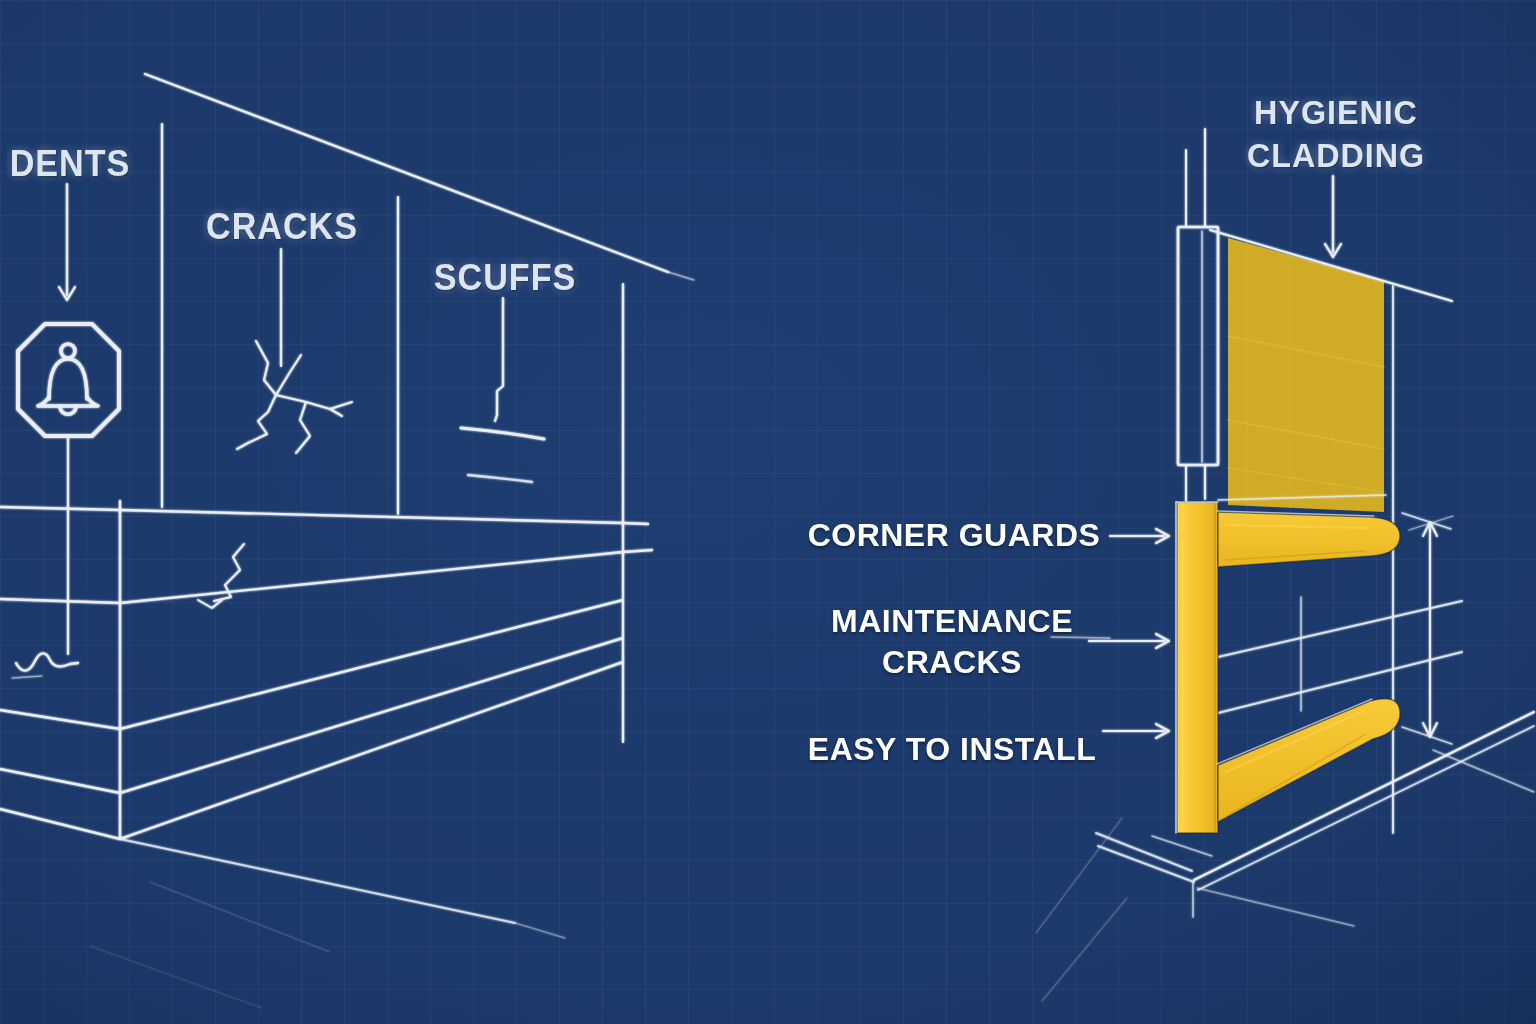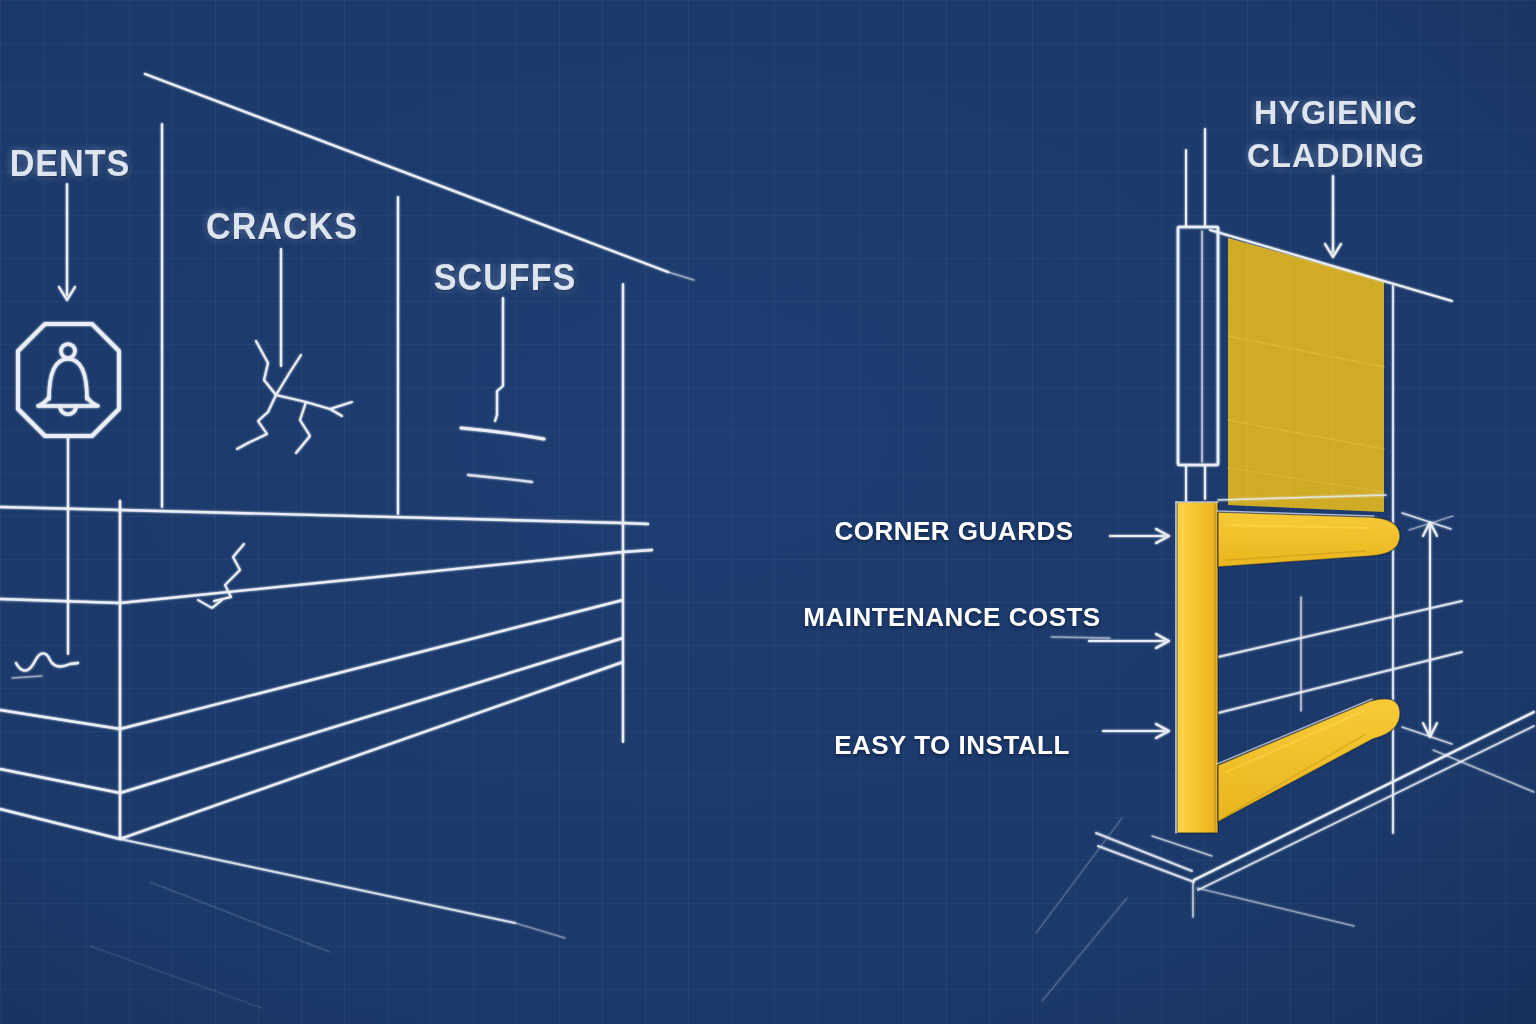--- a/index.html
+++ b/index.html
@@ -17,21 +17,21 @@
 
   .label{
     position:absolute;color:var(--label-bp,#dce5f0);
     font-weight:700;letter-spacing:1px;white-space:nowrap;
     transform:translateX(-50%) scaleX(0.95);transform-origin:center top;
     text-shadow:0 0 9px rgba(205,222,250,.38),1px 1px 2px rgba(5,15,40,.65);
     line-height:1.25;text-align:center;
   }
   .benefit{
     position:absolute;color:var(--label-white,#ffffff);
-    font-weight:700;font-size:26px;letter-spacing:0.5px;white-space:nowrap;
+    font-weight:700;font-size:32px;letter-spacing:0.5px;white-space:nowrap;
     transform:translateX(-50%);text-align:center;line-height:1.28;
     text-shadow:0 2px 3px rgba(5,15,40,.5);
   }
   #lbl-dents{left:70px;top:141px;font-size:36px;}
   #lbl-cracks{left:282px;top:204px;font-size:36px;}
   #lbl-scuffs{left:505px;top:255px;font-size:36px;}
   #lbl-cladding{left:1336px;top:91px;font-size:34px;white-space:normal;width:240px;margin-left:-120px;transform:scaleX(0.95);}
   #lbl-corner{left:954px;top:515px;}
   #lbl-maint{left:952px;top:601px;white-space:normal;width:300px;margin-left:-150px;transform:none;}
   #lbl-easy{left:952px;top:717px;margin-top:12px;}
@@ -217,16 +217,16 @@
         </g>
       </g>
     </g>
   </svg>
 
   <div class="label" id="lbl-dents">DENTS</div>
   <div class="label" id="lbl-cracks">CRACKS</div>
   <div class="label" id="lbl-scuffs">SCUFFS</div>
   <div class="label" id="lbl-cladding">HYGIENIC CLADDING</div>
   <div class="benefit" id="lbl-corner">CORNER GUARDS</div>
-  <div class="benefit" id="lbl-maint">MAINTENANCE COSTS</div>
+  <div class="benefit" id="lbl-maint">MAINTENANCE CRACKS</div>
   <div class="benefit" id="lbl-easy">EASY TO INSTALL</div>
 
 </div>
 
 </body></html>

